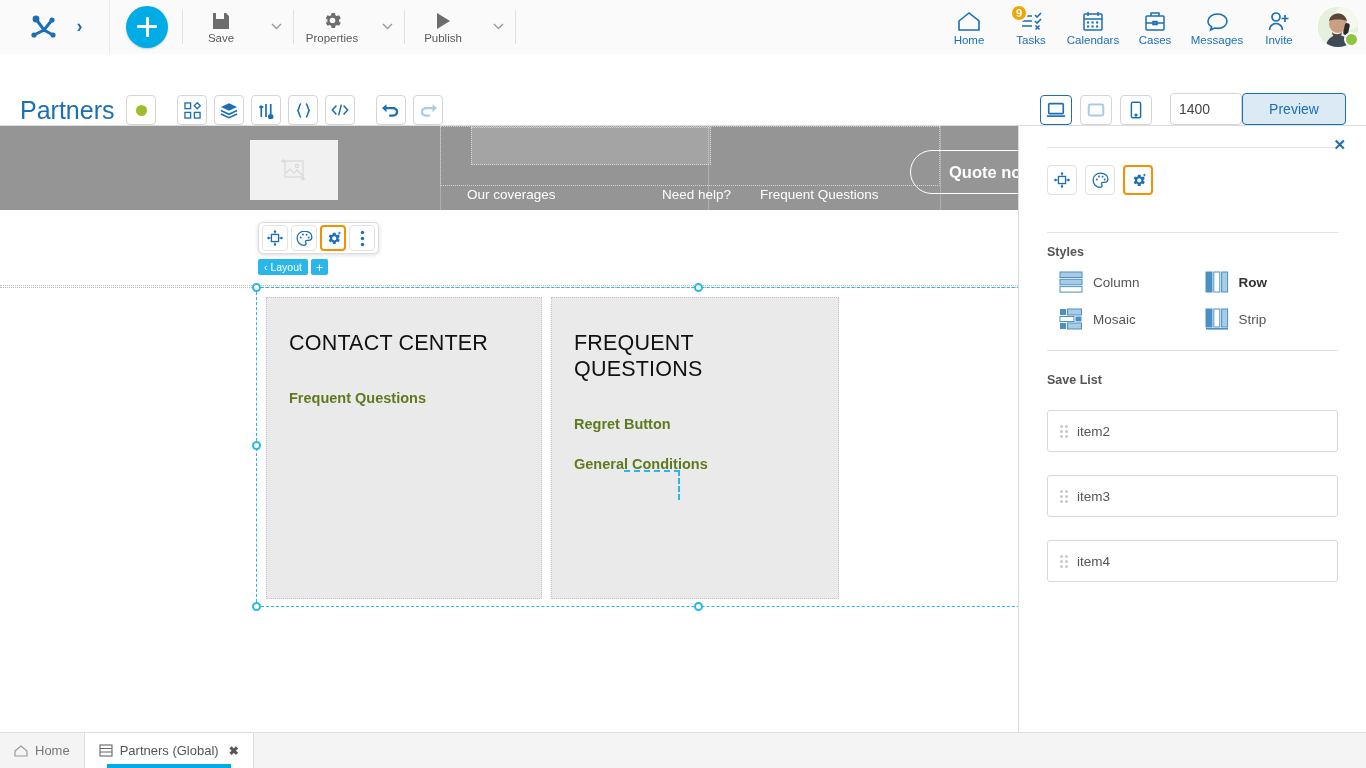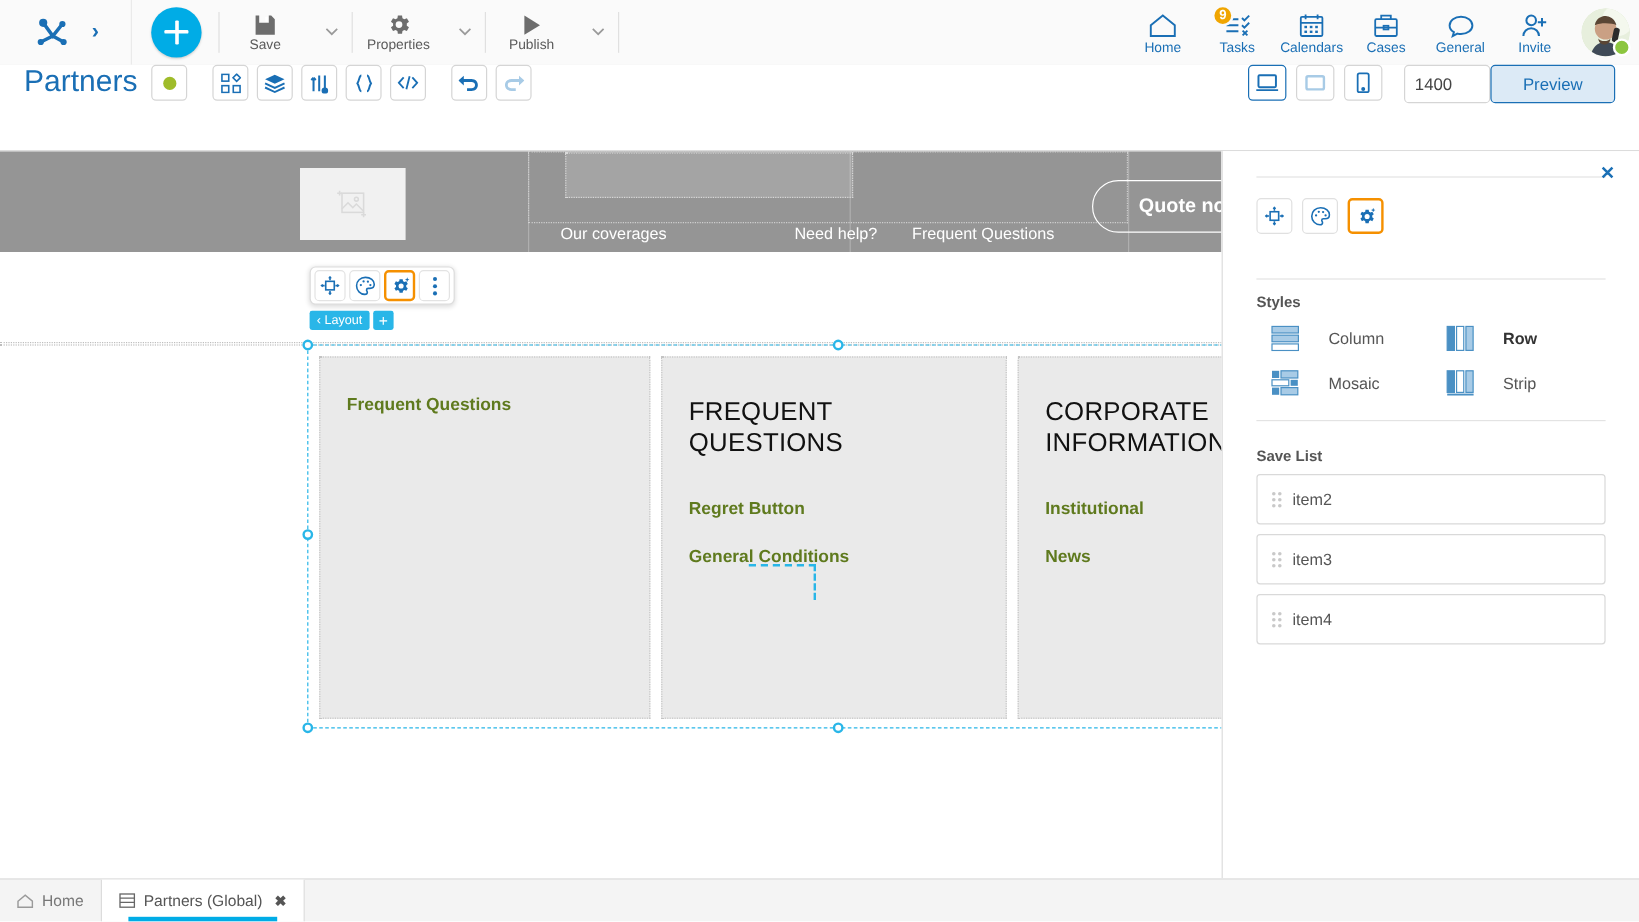--- a/index.html
+++ b/index.html
@@ -74,21 +74,21 @@
   .avatar .face { position:absolute; left:0; top:0; width:100%; height:100%; }
   .presence {
     position: absolute; right: 7px; bottom: 7px; width: 15px; height: 15px;
     border-radius: 50%; background: #8cc63f; border: 2px solid #fff;
   }
 
   
   .subbar {
     position: absolute; left: 0; top: 54px; width: 1366px; height: 72px;
     background: #ffffff; border-bottom: 1px solid #dcdcdc;
-    display: flex; align-items: flex-start; padding: 0 20px;
+    display: flex; align-items: flex-end; padding: 0 20px;
   }
   .page-title { font-size: 25px; color: #1a6fb5; margin-right: 12px; }
   .sq-btn {
     width: 30px; height: 30px; border: 1px solid #d5d5d5; border-radius: 4px;
     background: #fff; display: flex; align-items: center; justify-content: center;
     color: #1a6fb5; margin-right: 7px; flex: none;
   }
   .dot-green { width: 11px; height: 11px; border-radius: 50%; background: #9fbc2a; }
   .gap14 { width: 14px; }
 
@@ -238,38 +238,38 @@
     width: 30px; height: 30px; border: 1px solid #e0e0e0; border-radius: 4px;
     display: flex; align-items: center; justify-content: center; color: #1a6fb5;
     background: #fff;
   }
   .rp-tab.active { border: 2px solid #f59000; }
 
   .sec-label { font-size: 12.5px; font-weight: bold; color: #555; margin-top: 12px; }
   .style-grid {
     display: grid; grid-template-columns: 1fr 1fr; row-gap: 15px; margin-top: 12px;
   }
-  .style-opt { display: flex; align-items: center; gap: 24px; font-size: 13.5px; color: #555; padding-left: 12px; }
+  .style-opt { display: flex; align-items: center; gap: 10px; font-size: 13.5px; color: #555; padding-left: 12px; }
   .style-opt.sel { font-weight: bold; color: #333; }
 
   .prop-row {
     display: flex; align-items: center; justify-content: space-between;
     margin-top: 20px;
   }
   .prop-label { font-size: 13.5px; color: #555; }
   .equalize-btn {
     width: 104px; height: 30px; border: 1px solid #d5d5d5; border-radius: 4px;
     background: #fff; color: #444; font-size: 13.5px;
     display: flex; align-items: center; justify-content: center;
   }
   .items-label { font-size: 12.5px; font-weight: bold; color: #555; margin-top: 22px; }
   .item-row {
     height: 42px; border: 1px solid #d9d9d9; border-radius: 3px; background: #fff;
     display: flex; align-items: center; padding-left: 12px; gap: 9px;
-    margin-top: 8px;
+    margin-top: 23px;
   }
   .grip { display: grid; grid-template-columns: 3px 3px; gap: 2px; }
   .grip i { width: 3px; height: 3px; background: #c9c9c9; display: block; border-radius:50%; }
   .item-text { font-size: 13.5px; color: #555; }
 
   
   .bottombar {
     position: absolute; left: 0; top: 732px; width: 1366px; height: 36px;
     background: #f4f4f4; border-top: 1px solid #dcdcdc; display: flex; align-items: stretch;
   }
@@ -408,21 +408,21 @@
       </span>
       <span>Cases</span>
     </div>
 
     <div class="nav-item">
       <span class="ic">
         <svg width="23" height="21" viewBox="0 0 23 21" stroke="#1a6fb5" stroke-width="1.6" fill="none">
           <path d="M11.5 3C6.3 3 2 6.2 2 10.2c0 2.3 1.4 4.3 3.6 5.6L4.6 19l3.9-2a12 12 0 003 .4c5.2 0 9.5-3.2 9.5-7.2S16.7 3 11.5 3z"></path>
         </svg>
       </span>
-      <span>General</span>
+      <span>Messages</span>
     </div>
 
     <div class="nav-item">
       <span class="ic">
         <svg width="24" height="21" viewBox="0 0 24 21" stroke="#1a6fb5" stroke-width="1.7" fill="none">
           <circle cx="9" cy="6" r="4"></circle>
           <path d="M2.5 19c0-3.6 2.9-6.5 6.5-6.5s6.5 2.9 6.5 6.5"></path>
           <path d="M18 4v7M14.5 7.5h7"></path>
         </svg>
       </span>
@@ -615,35 +615,31 @@
 
   <div class="layout-tag">
     <span class="lt-main">‹ Layout</span>
     <span class="lt-plus">+</span>
   </div>
 
   <div class="sel-box">
     <div class="cols">
 
       <div class="col col-1">
+        <h3>CONTACT CENTER</h3>
         <div class="lnk">Frequent Questions</div>
       </div>
 
       <div class="col col-2">
         <h3>FREQUENT QUESTIONS</h3>
         <div class="lnk">Regret Button</div>
         <div class="lnk">General Conditions</div>
         <div class="inner-dash"></div>
       </div>
 
-      <div class="col col-3">
-        <h3>CORPORATE INFORMATION</h3>
-        <div class="lnk">Institutional</div>
-        <div class="lnk">News</div>
-      </div>
 
     </div>
     <span class="handle h-tl"></span>
     <span class="handle h-tm"></span>
     <span class="handle h-ml"></span>
     <span class="handle h-bl"></span>
     <span class="handle h-bm"></span>
   </div>
 
 </div>

